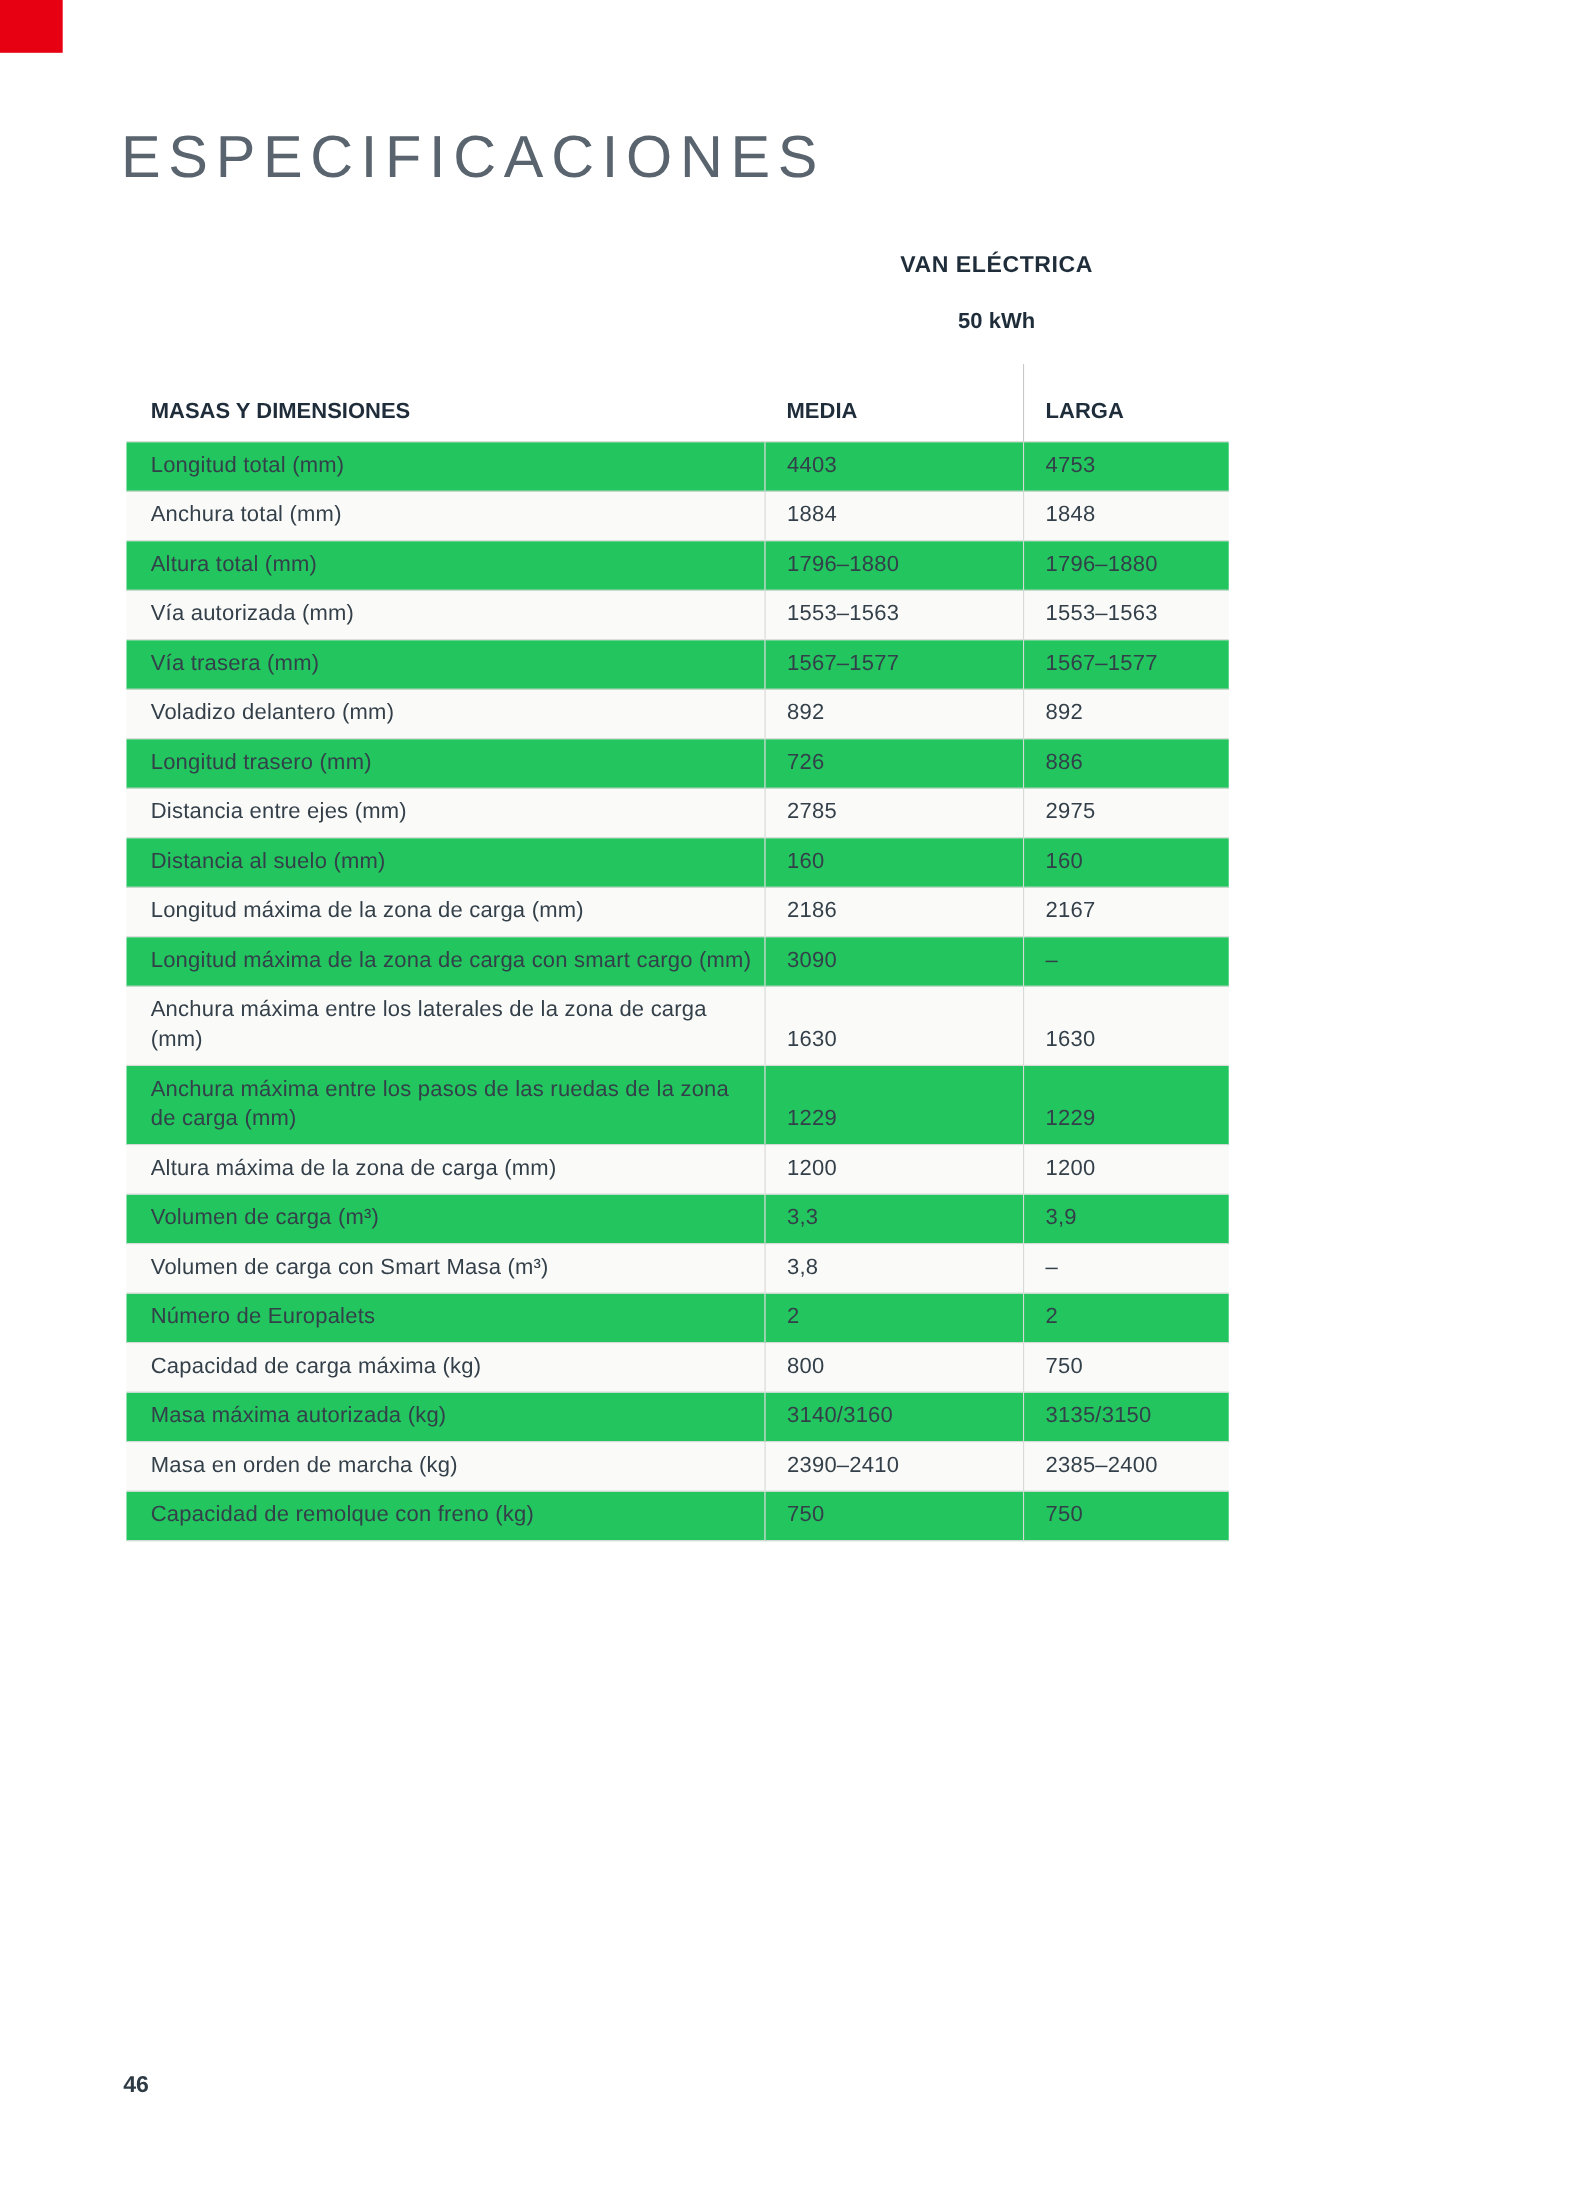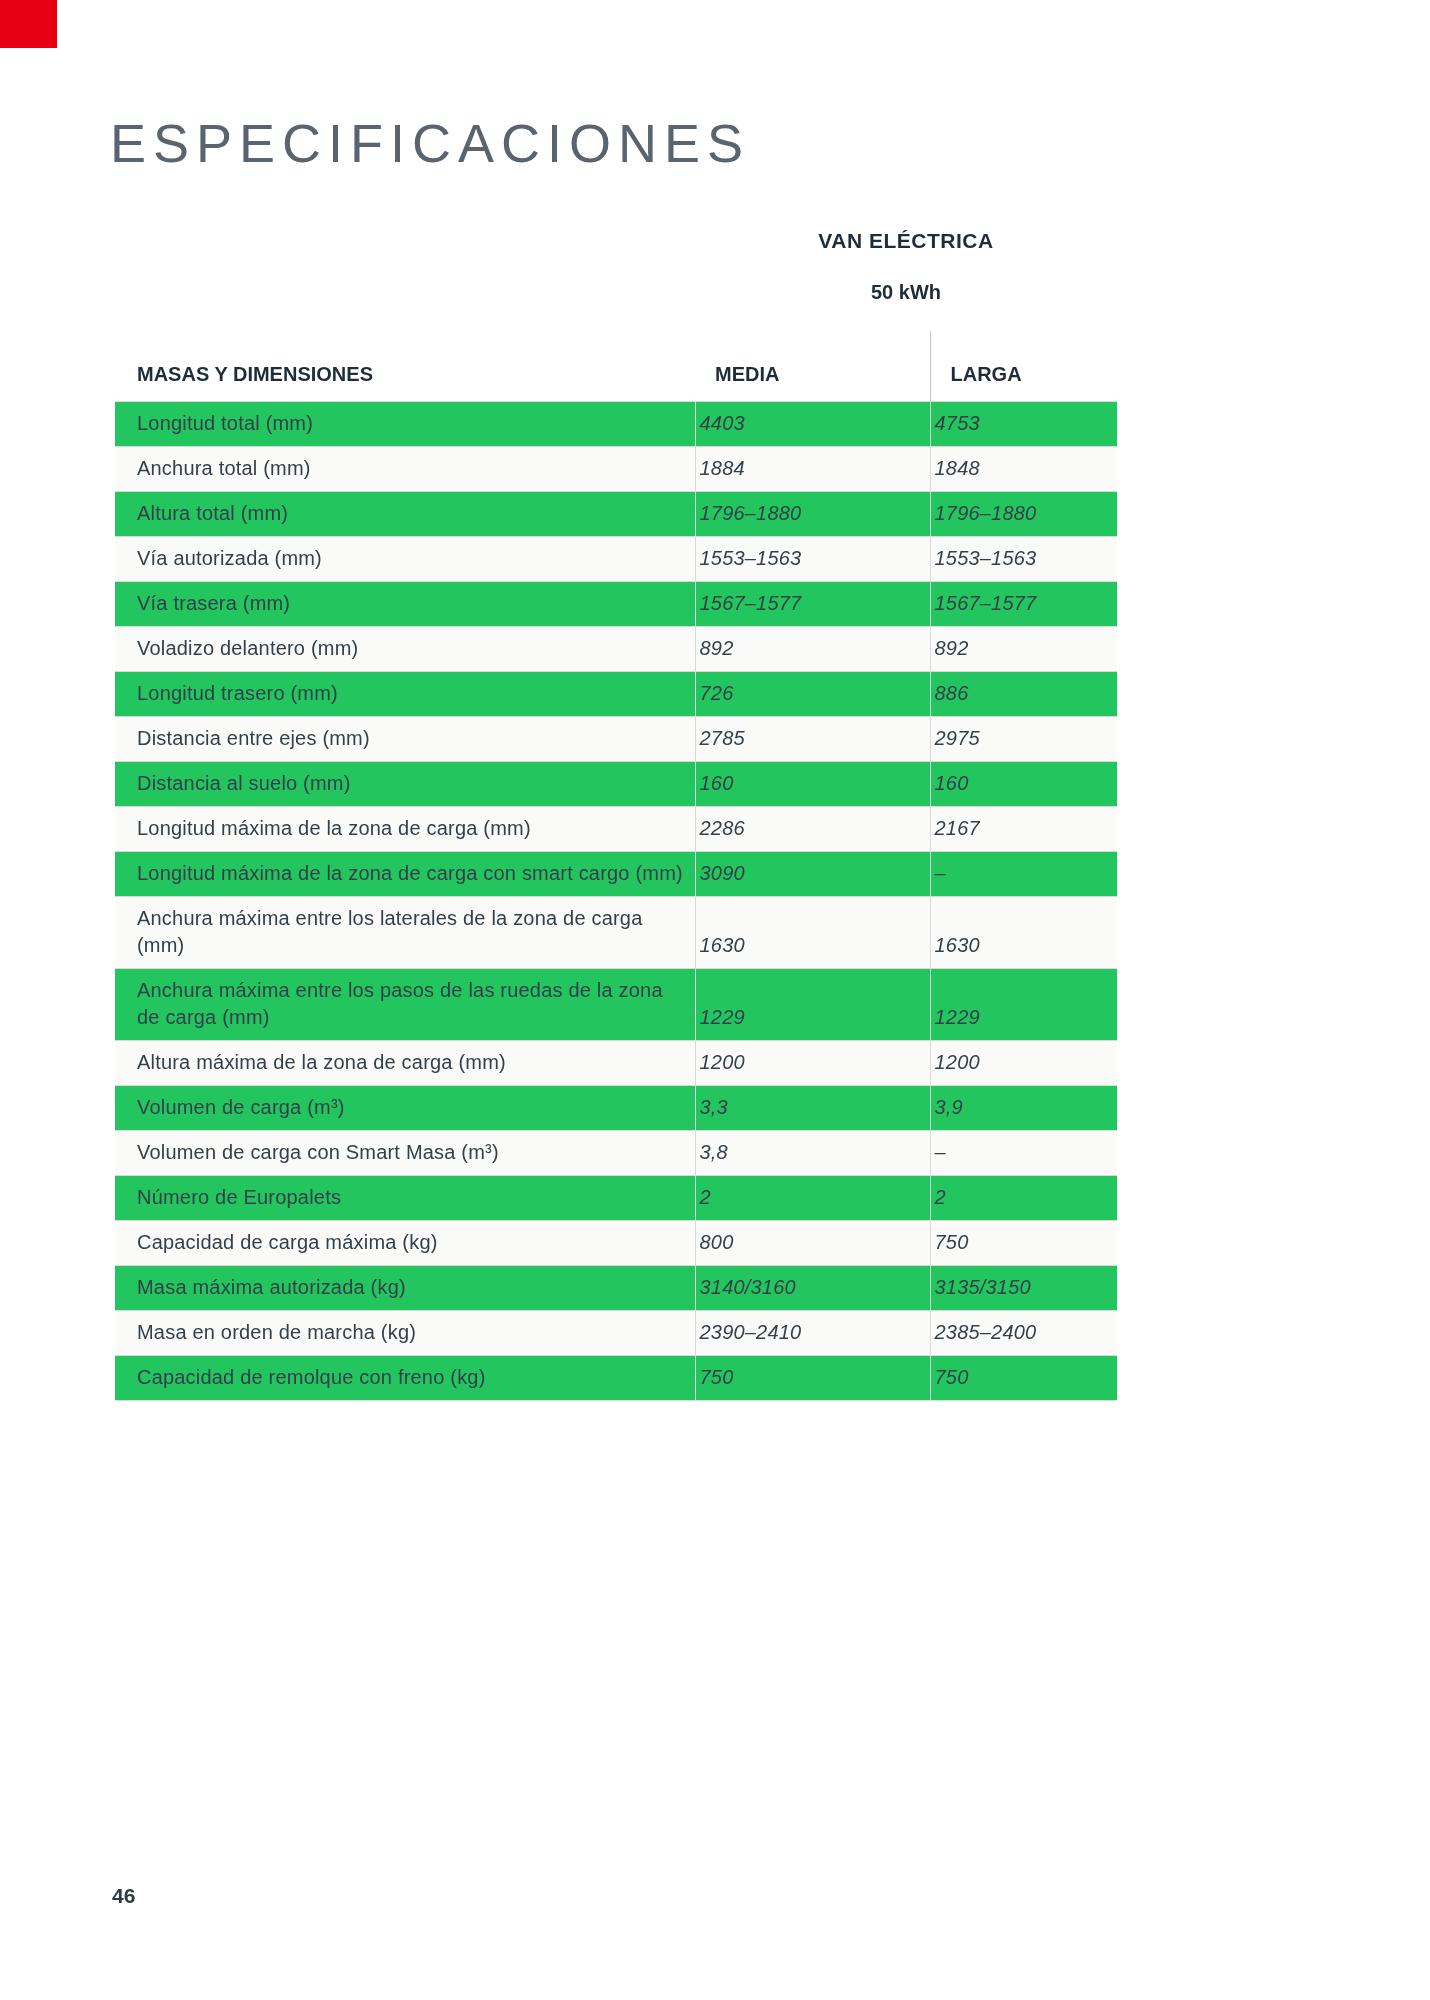--- a/index.html
+++ b/index.html
@@ -77,22 +77,21 @@
     font-size: 20px;
     line-height: 27px;
     color: #333f49;
     vertical-align: bottom;
     padding: 8px 10px 9px 22px;
     border-top: 1px solid #d8dad7;
     letter-spacing: 0.2px;
   }
   tbody td.media, tbody td.larga {
     border-left: 1px solid #d8dad7;
-    padding-left: 4px;
-    font-style: italic;
+    padding-left: 20px;
   }
   tbody tr.odd  { background: #22c55e; }
   tbody tr.even { background: #fafaf8; }
   tbody tr:last-child td { border-bottom: 1px solid #d8dad7; }
   .page-number {
     position: absolute;
     left: 112px; top: 1884px;
     font-size: 21px;
     font-weight: bold;
     color: #2e3b44;
@@ -167,21 +166,21 @@
             <td class="media">2785</td>
             <td class="larga">2975</td>
           </tr>
           <tr class="odd">
             <td class="label">Distancia al suelo (mm)</td>
             <td class="media">160</td>
             <td class="larga">160</td>
           </tr>
           <tr class="even">
             <td class="label">Longitud máxima de la zona de carga (mm)</td>
-            <td class="media">2286</td>
+            <td class="media">2186</td>
             <td class="larga">2167</td>
           </tr>
           <tr class="odd">
             <td class="label">Longitud máxima de la zona de carga con smart cargo (mm)</td>
             <td class="media">3090</td>
             <td class="larga">–</td>
           </tr>
           <tr class="even">
             <td class="label">Anchura máxima entre los laterales de la zona de carga (mm)</td>
             <td class="media">1630</td>

